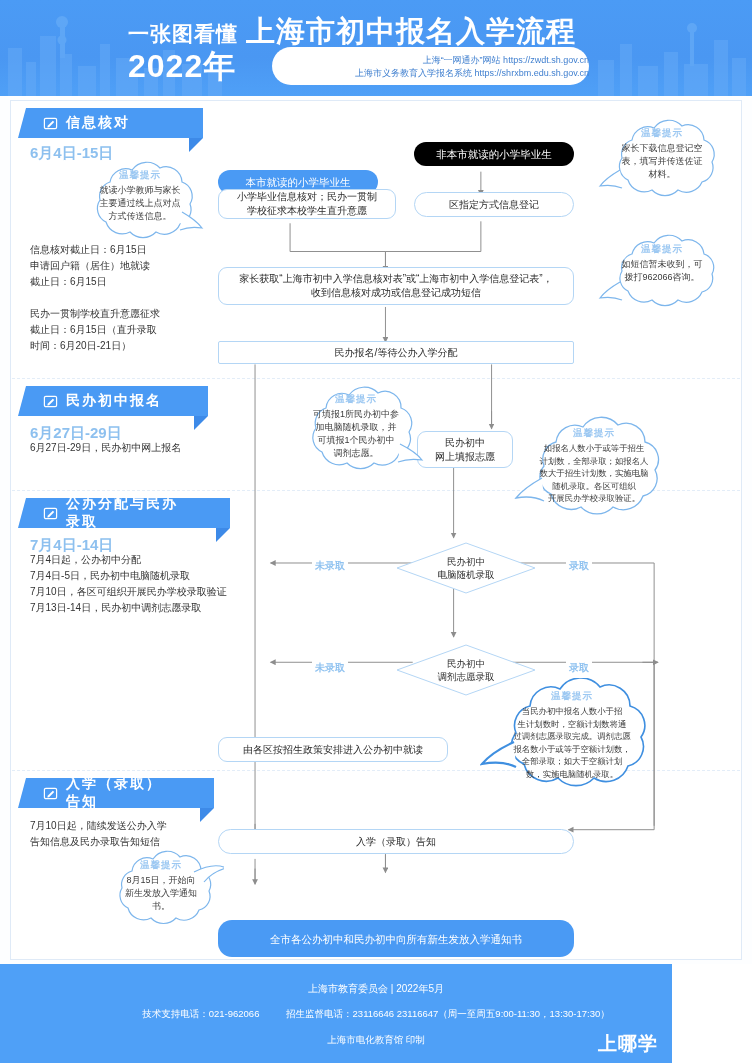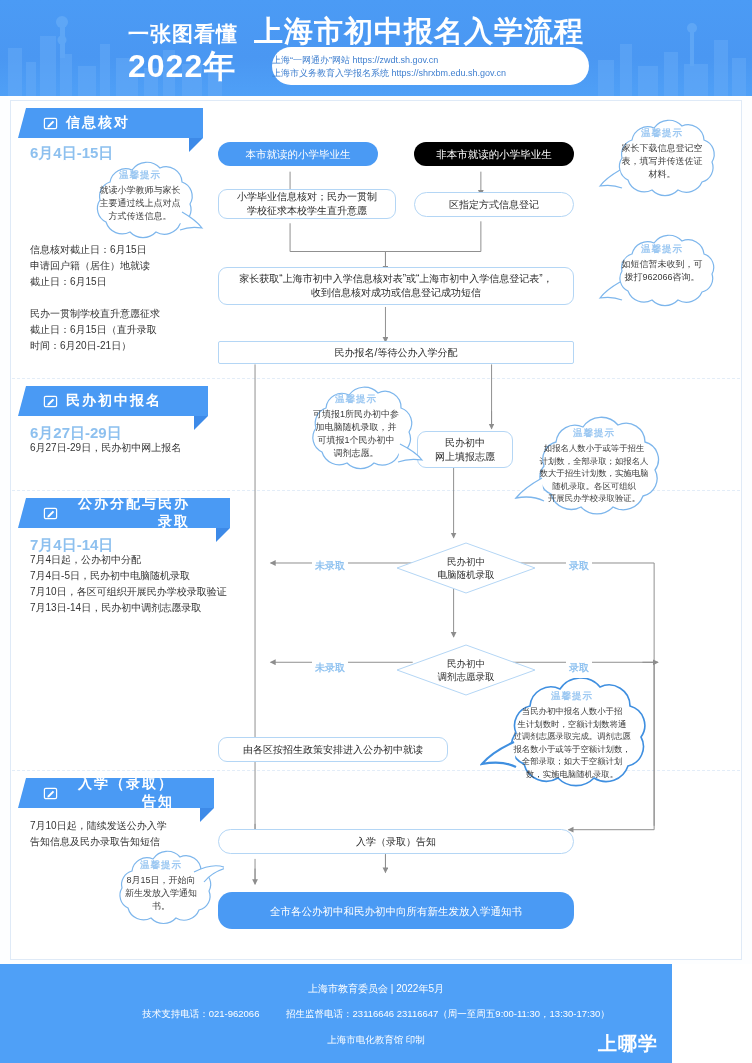--- a/index.html
+++ b/index.html
@@ -25,57 +25,57 @@
   .skyline {
     position: absolute; bottom: 0; left: 0;
     width: 752px; height: 90px;
     opacity: .55;
   }
   .hdr-inner {
     position: absolute; left: 0; top: 0; width: 752px; height: 96px;
   }
   #hdr-line1 {
     position: absolute; left: 128px; top: 12px;
-    display: flex; align-items: baseline; gap: 16px;
+    display: flex; align-items: baseline; gap: 8px;
   }
   #hdr-sub {
     font-size: 21px; color: #ffffff; font-weight: 700; letter-spacing: 1px;
   }
   #hdr-main {
     font-size: 29px; color: #ffffff; font-weight: 700; letter-spacing: 1px;
   }
   #hdr-year {
     position: absolute; left: 128px; top: 45px;
     font-size: 32px; color: #ffffff; font-weight: 700; letter-spacing: 1px;
   }
   #hdr-urlbox {
     position: absolute; left: 272px; top: 47px;
     width: 317px; height: 38px;
     background: #ffffff; border-radius: 19px;
-    display: flex; flex-direction: column; justify-content: center; align-items: flex-start;
+    display: flex; flex-direction: column; justify-content: center; align-items: flex-end;
     gap: 1px;
   }
   .url-line { font-size: 9px; color: #3f7fcf; white-space: nowrap; line-height: 12px; }
 
   
   #body-area {
     position: absolute; left: 0; top: 96px; width: 752px; height: 868px;
     background: #fdfeff;
   }
   #body-frame {
     position: absolute; left: 10px; top: 4px; width: 732px; height: 860px;
     border: 1px solid #dfeaf7; background: #ffffff;
   }
 
   
   .sec-div {
     position: absolute; left: 12px; width: 728px; height: 0;
     border-top: 1px dashed #e3edf8;
   }
-  .banner-wrap { position: absolute; text-align: right; }
+  .banner-wrap { position: absolute; }
   .banner-body {
     position: relative; height: 30px;
     background: #4a9af4;
     display: flex; align-items: center; gap: 8px;
     padding-left: 25px; padding-right: 40px;
     clip-path: polygon(8px 0, 100% 0, 100% 100%, 0 100%);
   }
   .banner-tail {
     position: absolute; right: -0px; top: 30px;
     width: 0; height: 0;
@@ -97,20 +97,21 @@
   .node {
     position: absolute;
     display: flex; align-items: center; justify-content: center;
     text-align: center;
     font-size: 10px; line-height: 14px;
     white-space: pre-line;
   }
   .node.pill-solid {
     background: #4a9af4; color: #ffffff; border-radius: 14px;
     font-size: 10.5px;
+    margin-top: 28px;
   }
   .node.pill-solid-lite {
     background: #000000; color: #ffffff; border-radius: 14px;
     font-size: 10.5px;
   }
   .node.round {
     background: #ffffff; border: 1px solid #b4d6f5; border-radius: 9px;
     color: #2b2b2b;
   }
   .node.rect {

